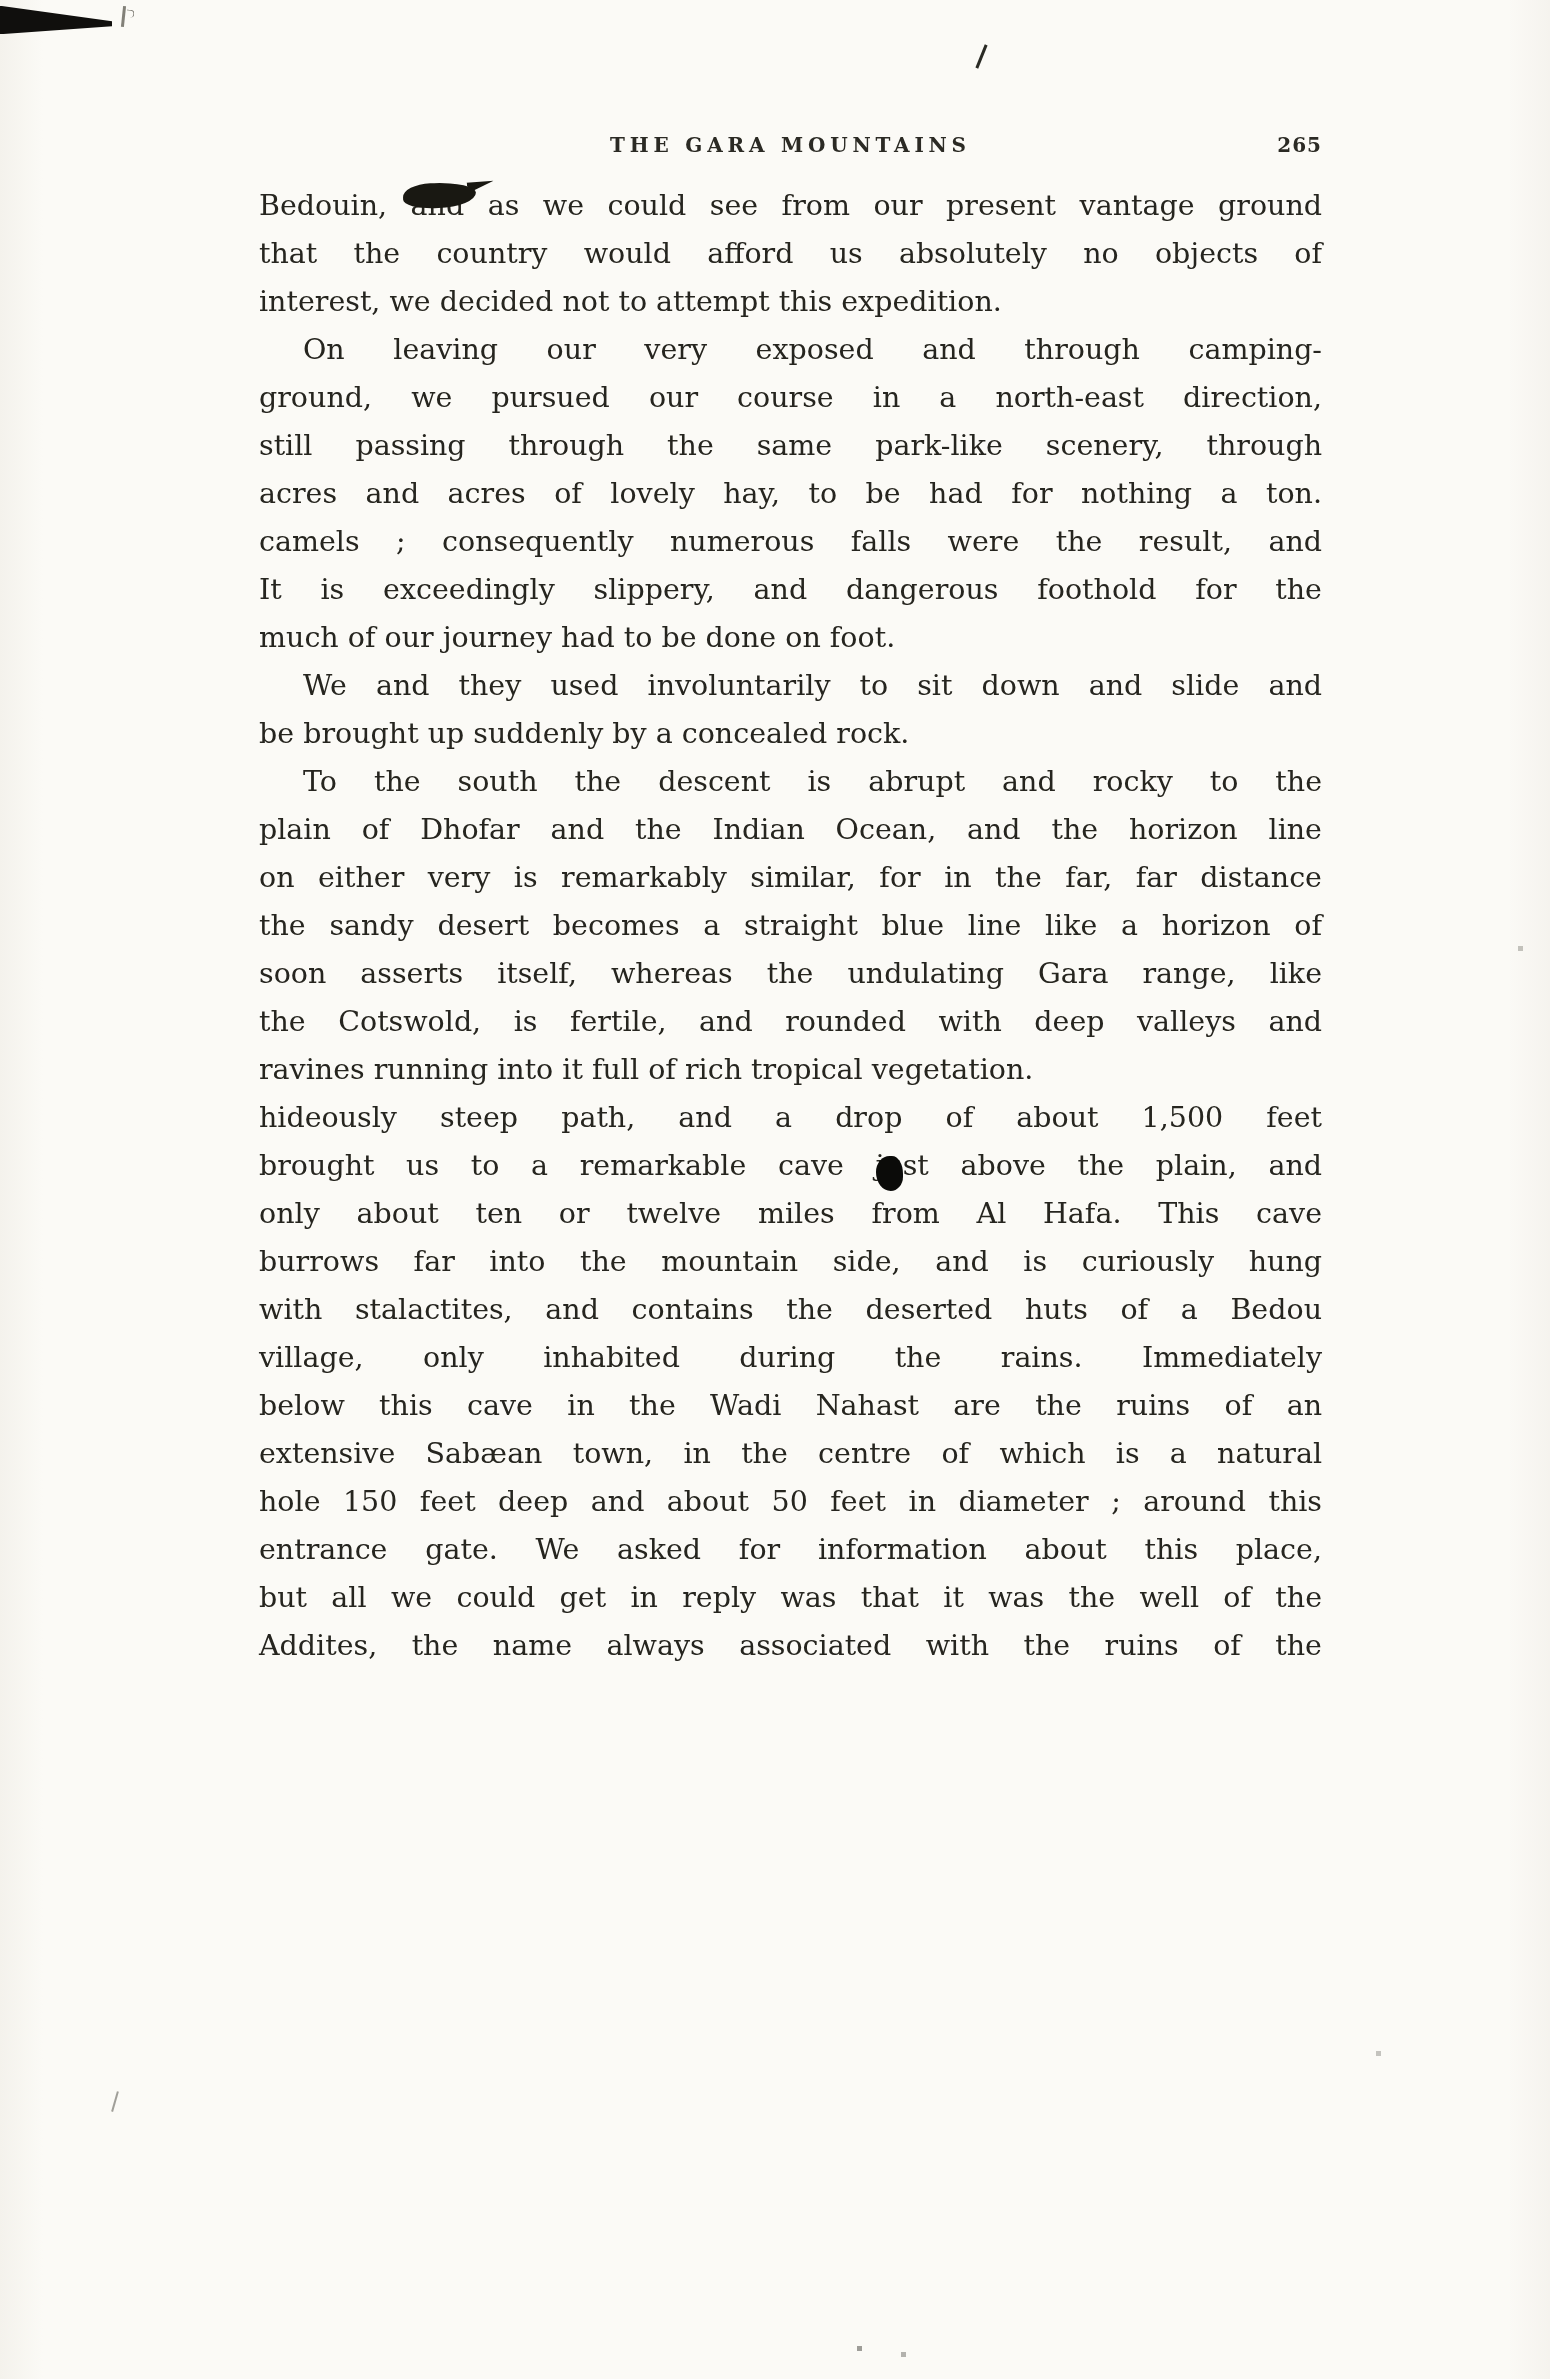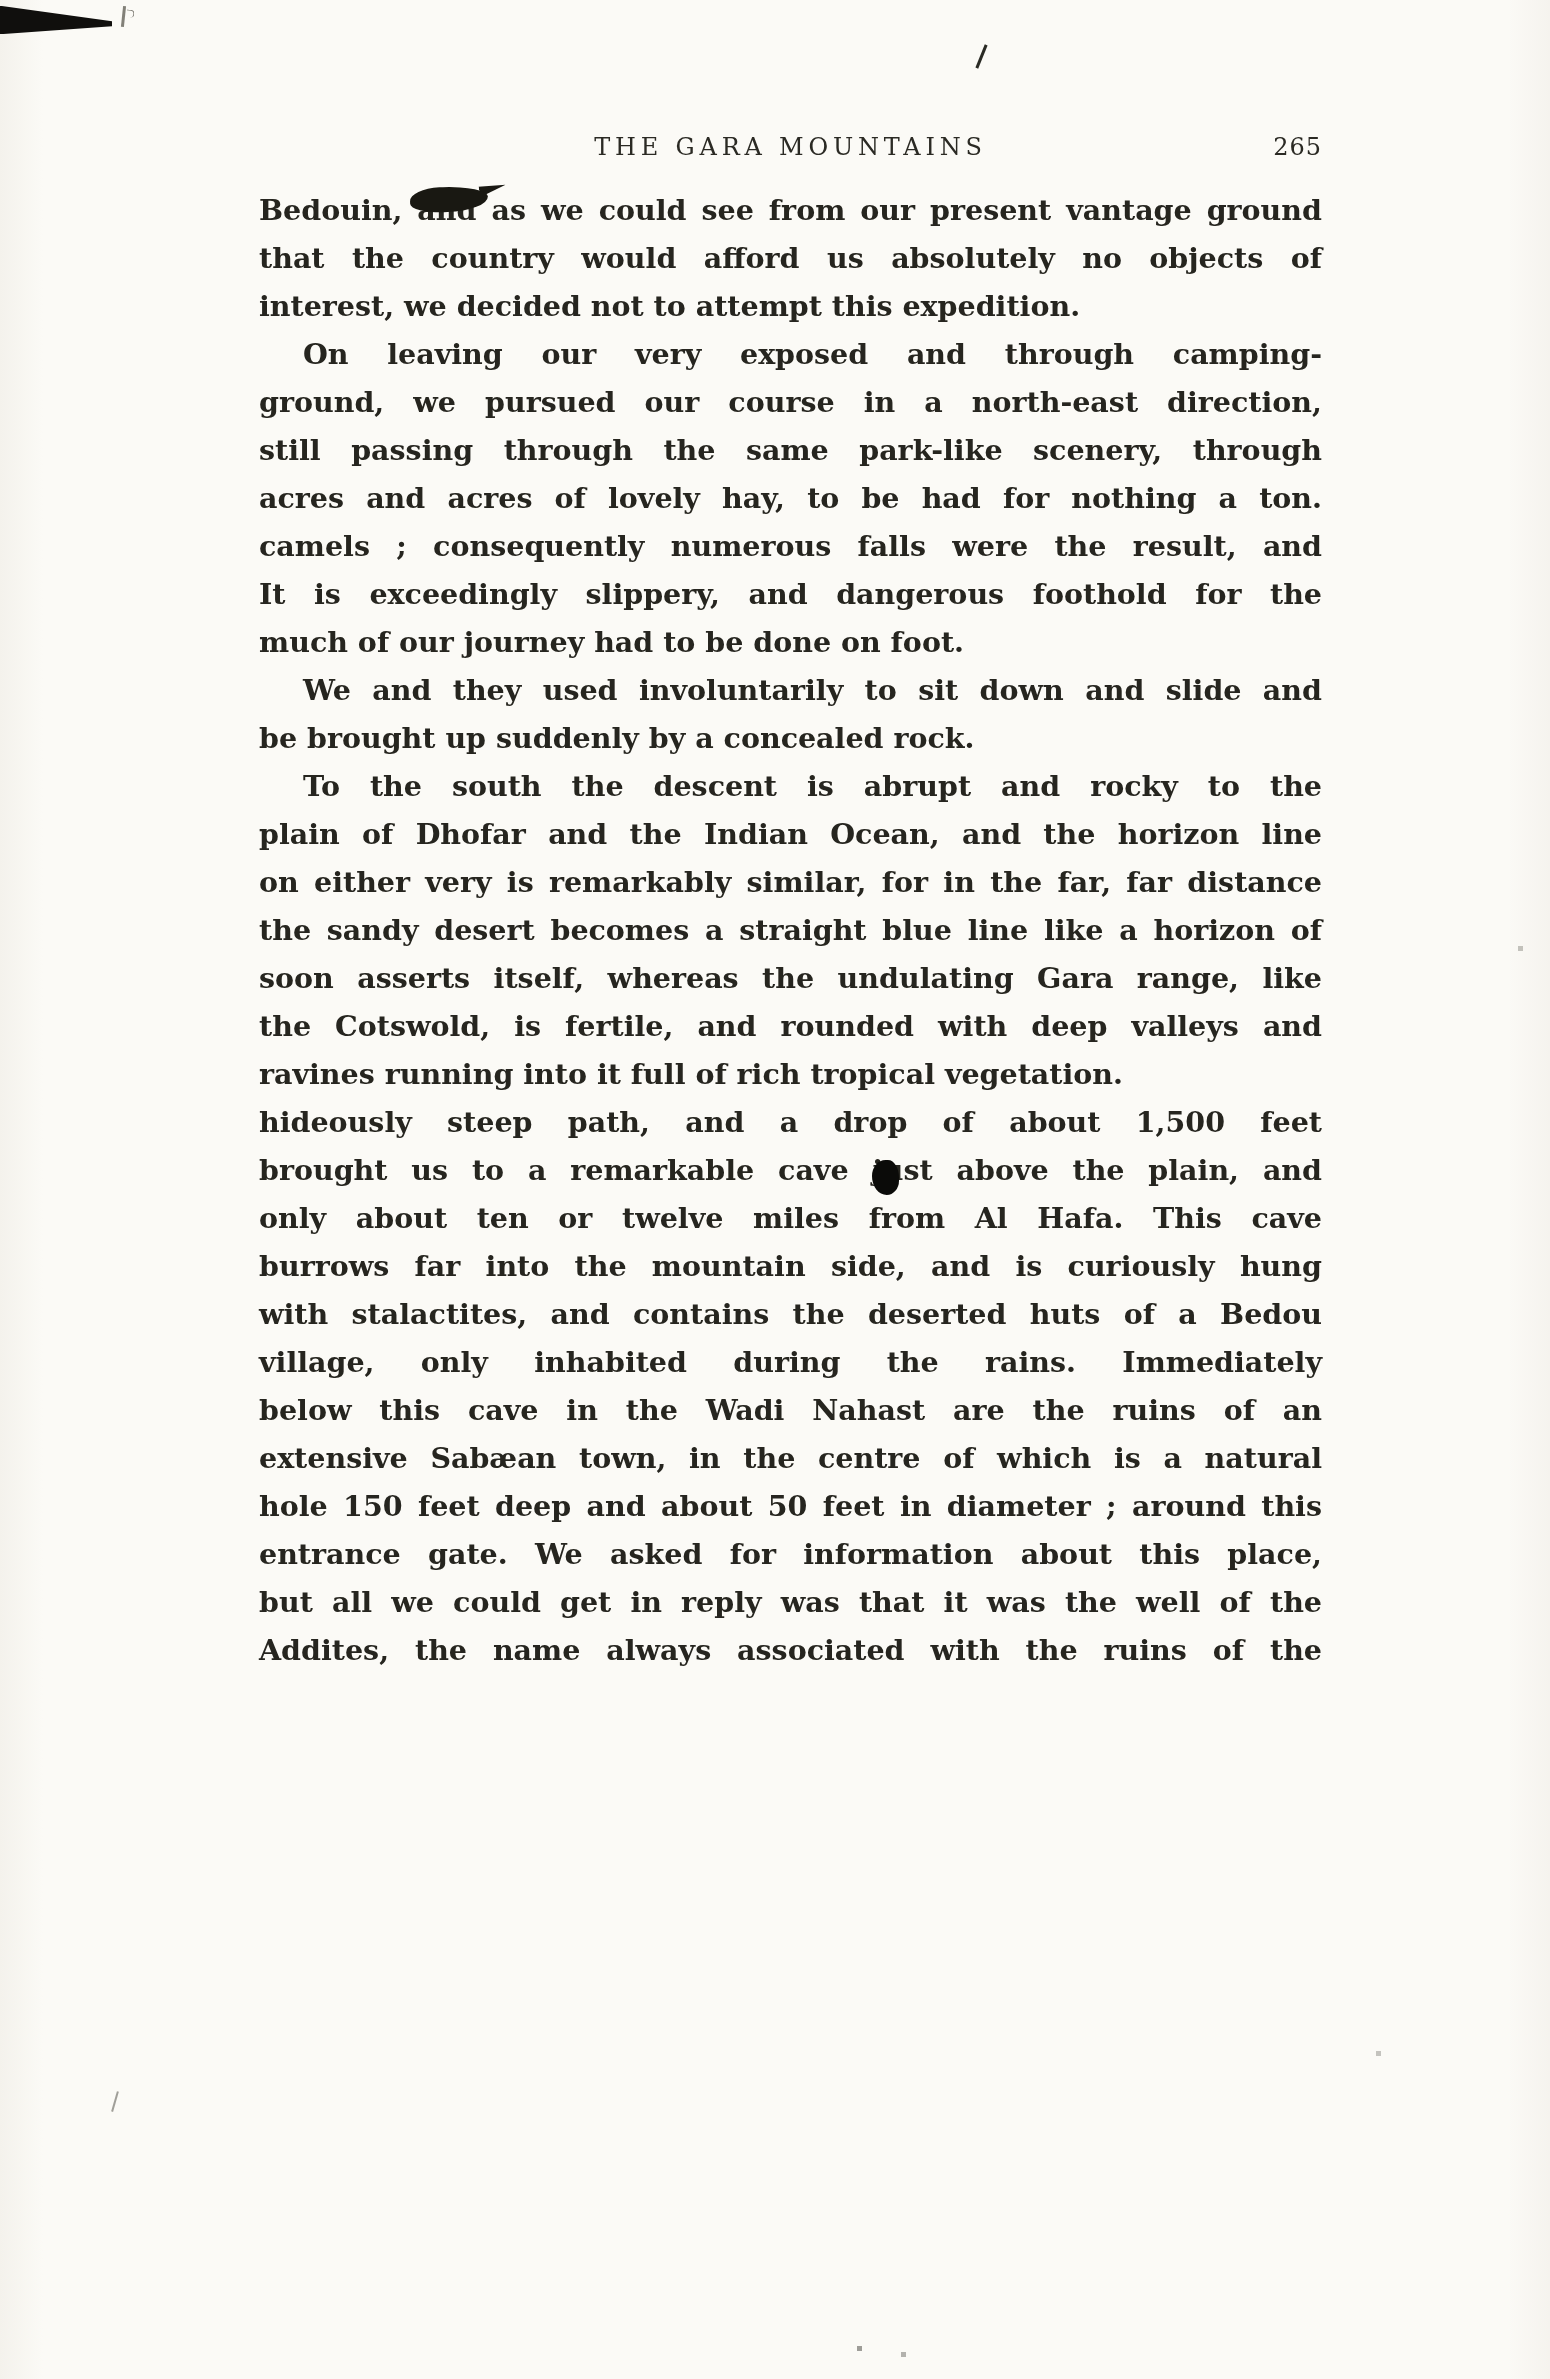--- a/index.html
+++ b/index.html
@@ -20,22 +20,23 @@
   .content {
     position: absolute;
     left: 259px;
     top: 133px;
     width: 1063px;
   }
   .running-header {
     display: grid;
     grid-template-columns: 1fr auto 1fr;
     align-items: baseline;
-    font-size: 24px;
+    font-size: 20px;
     color: #2b2a24;
+    font-weight: bold;
   }
   .running-header .title {
     grid-column: 2;
     text-align: center;
     letter-spacing: 4.8px;
     white-space: nowrap;
   }
   .running-header .folio {
     grid-column: 3;
     text-align: right;
@@ -44,21 +45,20 @@
   .body-text {
     margin-top: 25px;
     font-size: 28.5px;
   }
   .body-text p { margin: 0; padding: 0; }
   .line {
     display: block;
     line-height: 48px;
     text-align: justify;
     text-align-last: justify;
-    font-weight: bold;
   }
   .line.last { text-align-last: auto; }
   .line.first { padding-left: 44px; }
 
   
   .corner-mark {
     position: absolute;
     left: 0; top: 5.7px;
     width: 112px; height: 28.5px;
     background: #100f0d;

